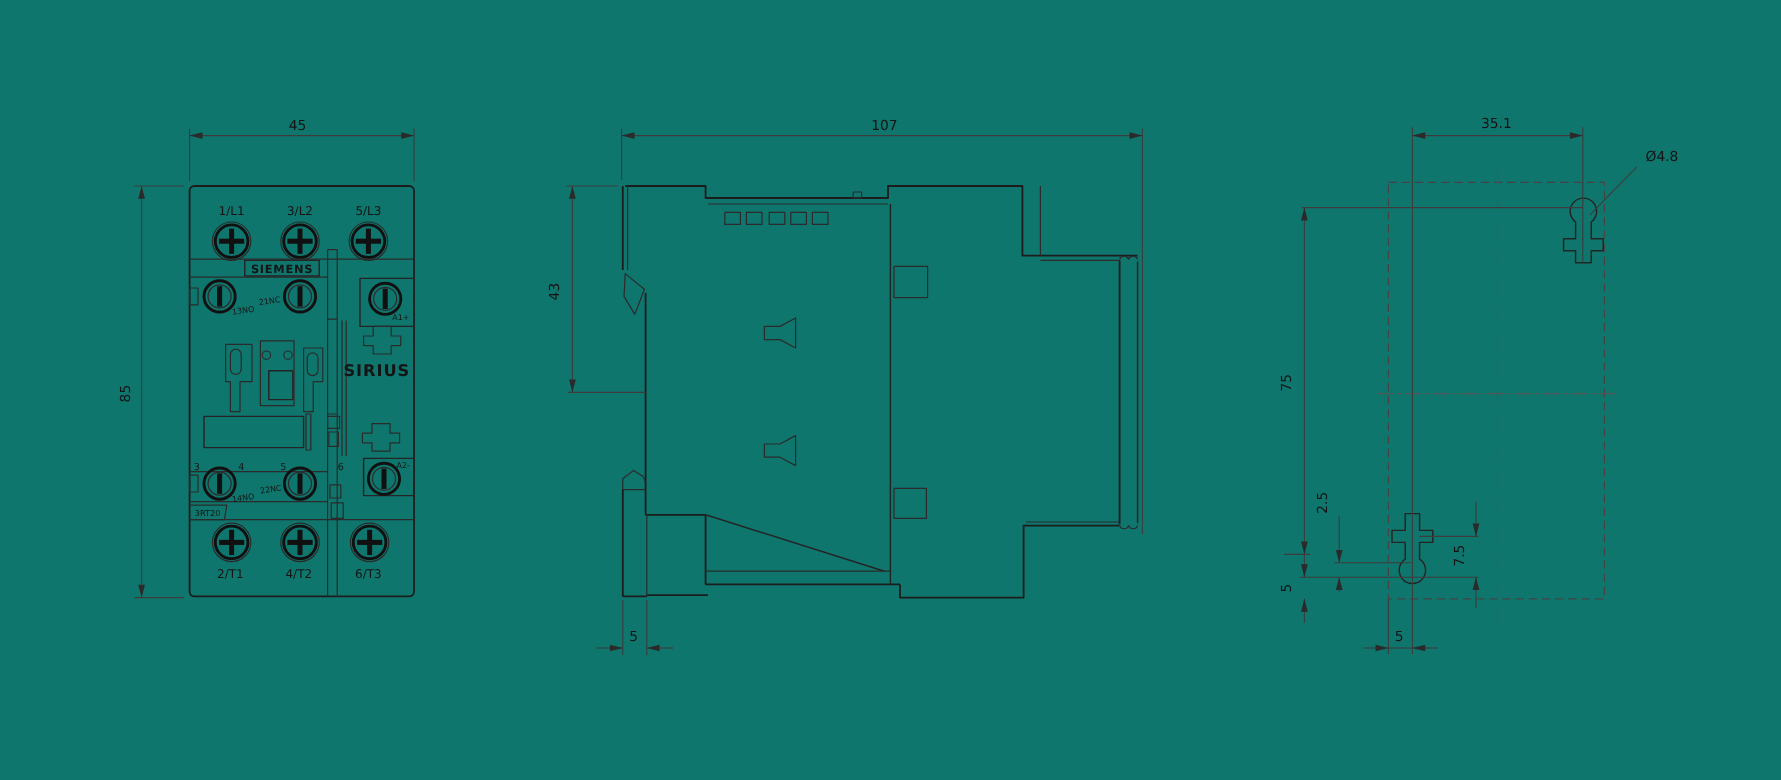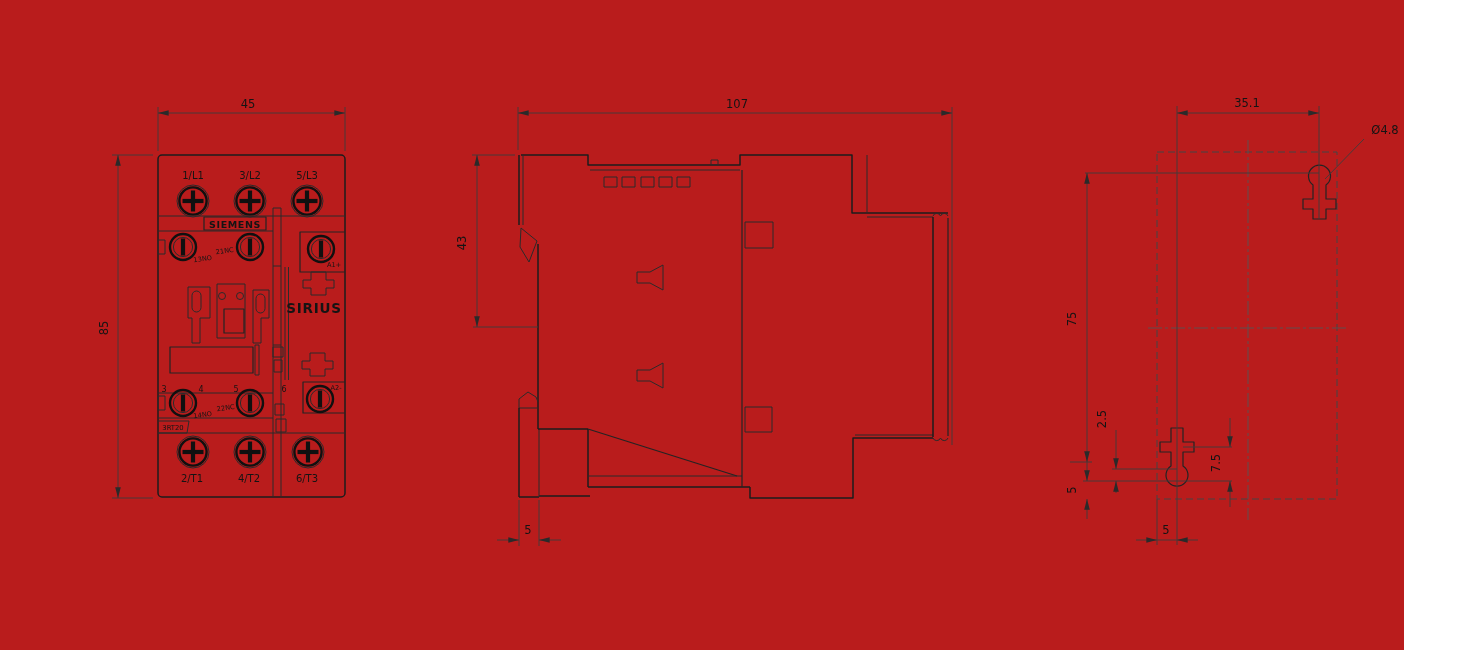--- a/index.html
+++ b/index.html
@@ -1,17 +1,17 @@
 <!DOCTYPE html>
 <html><head>
 <meta charset="utf-8">
 <style>
   html,body{margin:0;padding:0;background:#fff;}
-  #stage{position:relative;width:1356px;height:650px;background:#b91c1c;overflow:hidden;
-         font-family:"DejaVu Sans","Liberation Sans",sans-serif;padding-left:48px;}
+  #stage{position:relative;width:1484px;height:650px;background:#0f766e;overflow:hidden;
+         font-family:"DejaVu Sans","Liberation Sans",sans-serif;}
   svg{position:absolute;left:0;top:0;}
   .p2{stroke:#1c1c1c;stroke-width:1.5;fill:none;stroke-linejoin:round;}
   .p1{stroke:#2b2b2b;stroke-width:1;fill:none;stroke-linejoin:round;}
   .p12{stroke:#242424;stroke-width:1.2;fill:none;stroke-linejoin:round;}
   .dim{stroke:#3c3c3c;stroke-width:0.9;fill:none;}
   .dash{stroke:#444;stroke-width:1;fill:none;stroke-dasharray:7 4;}
   .dashdot{stroke:#555;stroke-width:0.9;fill:none;stroke-dasharray:14 3 3 3;}
   .slot{stroke:#101010;stroke-width:4.2;fill:none;}
   .ring{stroke:#101010;stroke-width:2.4;fill:none;}
   text{fill:#141414;font-family:"DejaVu Sans","Liberation Sans",sans-serif;}

